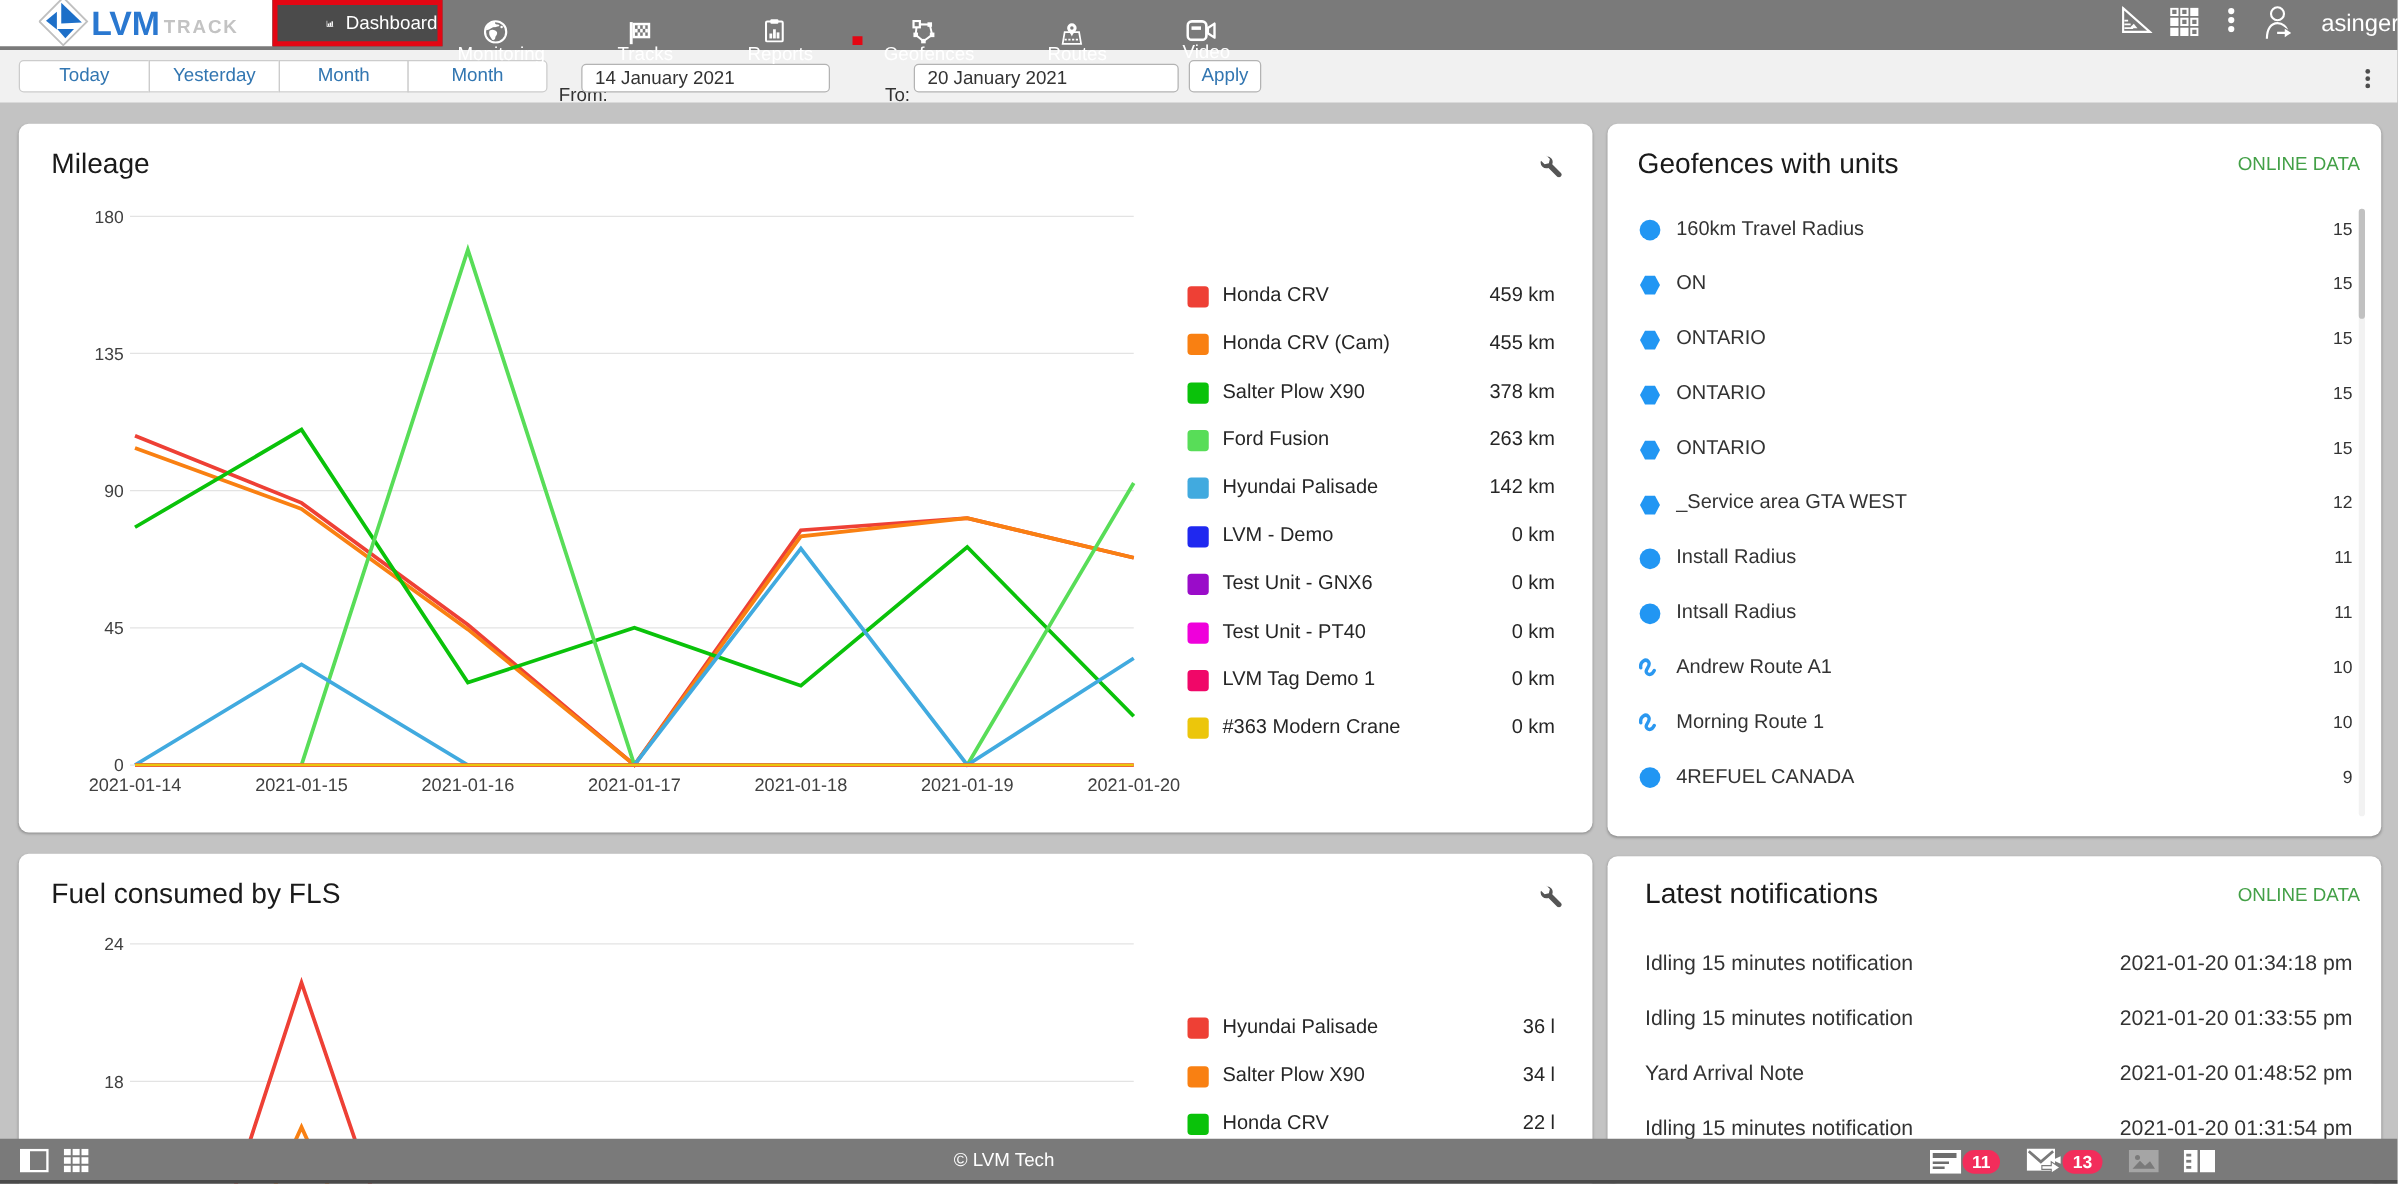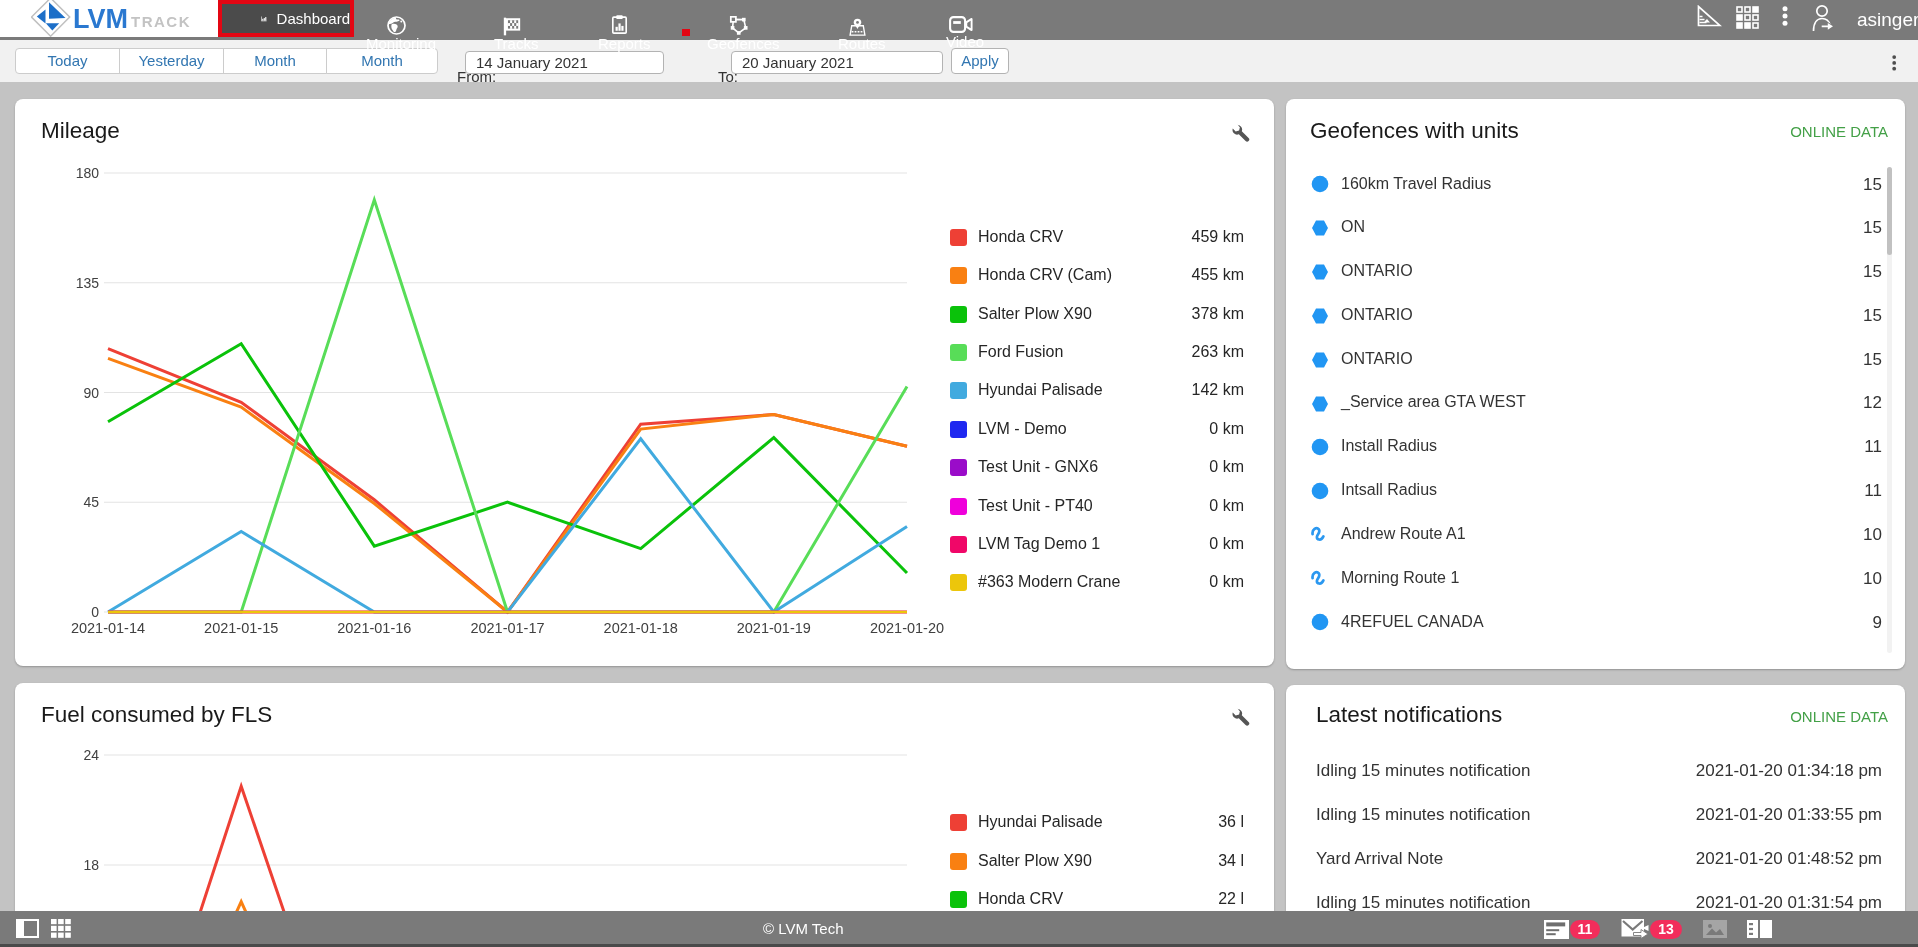--- a/index.html
+++ b/index.html
@@ -9,38 +9,38 @@
 
 #hdr { position:absolute; left:0; top:0; width:1918px; height:40px; background:#7a7a7a; z-index:50; }
 #hdr-white { position:absolute; left:0; top:0; width:218px; height:37px; background:#fff; z-index:52; }
 .navitem { position:absolute; top:16px; height:36px; color:#fff; font-size:15px; display:flex; align-items:center; z-index:55;flex-direction:column; }
 .navitem svg { margin-right:9px; }
 #dashbtn { position:absolute; z-index:55; left:218px; top:0px; width:136px; height:37px; background:#4b4b4b; border:4px solid #e30613; display:flex; align-items:center; color:#fff; font-size:15px;padding-left:28px; }
 #dashbtn svg { margin:0 10px 0 11px; }
 
 #tbar { position:absolute; left:0; top:40px; width:1918px; height:42px; background:#f1f1f1; z-index:40; }
 .tbtn { position:absolute; top:48px; height:26px; background:#fff; border:1px solid #ccc; color:#3276b1; font-size:15px; text-align:center; line-height:24px; z-index:41; }
-.tlabel { position:absolute; top:68px; font-size:15px; color:#333; z-index:41;margin-left:10px; }
+.tlabel { position:absolute; top:68px; font-size:15px; color:#333; z-index:41; }
 .tinput { position:absolute; top:51px; height:23px; background:#fff; border:1px solid #b3b3b3; border-radius:4px; font-size:15px; color:#333; line-height:21px; padding-left:10px; z-index:41; }
 
 .card { position:absolute; background:#fff; border-radius:8px; box-shadow:0 1px 2px rgba(0,0,0,0.25); overflow:hidden; z-index:10; }
 .cardtitle { position:absolute; font-size:22.5px; color:#1a1a1a; }
 .online { position:absolute; font-size:15px; color:#43a047; }
 
 #ftr { position:absolute; left:0; top:911px; width:1918px; height:36px; background:#7a7a7a; z-index:60; }
 #ftr-dark { position:absolute; left:0; top:944px; width:1918px; height:3px; background:#4a4a4a; z-index:61; }
 .badge { position:absolute; top:920px; height:19px; border-radius:10px; background:#f22d5b; color:#fff; font-size:14px; font-weight:bold; text-align:center; line-height:19px; z-index:62; }
 
 .leg { position:absolute; display:flex; align-items:center; font-size:16px; color:#262626; }
 .legsq { width:17px; height:17px; border-radius:3px; margin-right:11px; flex:none; }
 .legval { position:absolute; font-size:16px; color:#262626; text-align:right; }
 
 .georow { position:absolute; font-size:16px; color:#333; }
 #notif .georow, #notif .geonum { font-size:17px; }
-.geonum { position:absolute; font-size:17px; color:#333; text-align:right; }
+.geonum { position:absolute; font-size:14px; color:#333; text-align:right; }
 </style>
 </head>
 <body>
 <div id="hdr"></div>
 <div id="hdr-white">
   <svg class="abs" style="left:31px;top:-1px" width="40" height="38" viewBox="0 0 40 38">
     <rect x="6.1" y="4.6" width="27" height="27" transform="rotate(45 19.6 18.1)" fill="#fff" stroke="#c0c0c0" stroke-width="1.5"></rect>
     <polygon points="18,3.2 34.5,19 18,19.7" fill="#1d6fc8"></polygon>
     <polygon points="5.8,17.6 14.5,10.4 14.5,24.6" fill="#1d6fc8"></polygon>
     <polygon points="14.8,24.2 28.2,24.2 21.3,31.6" fill="#1d6fc8"></polygon>

